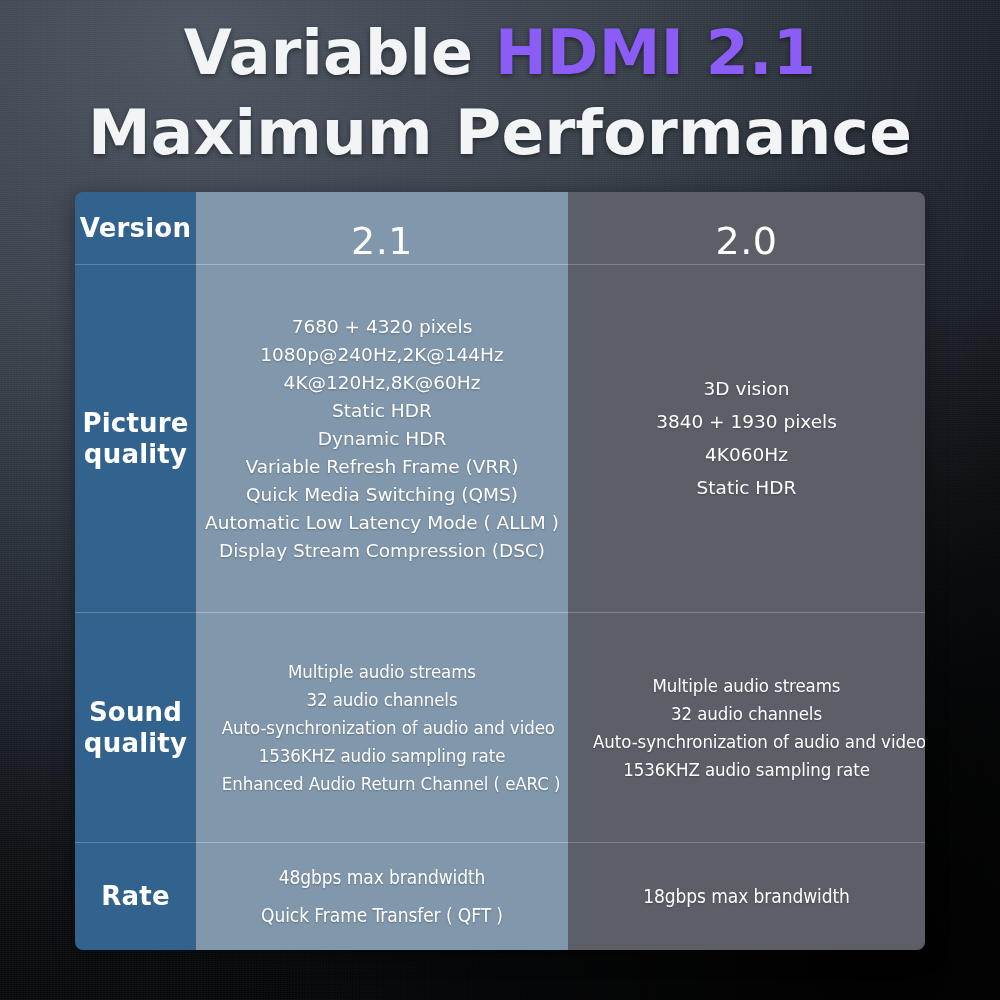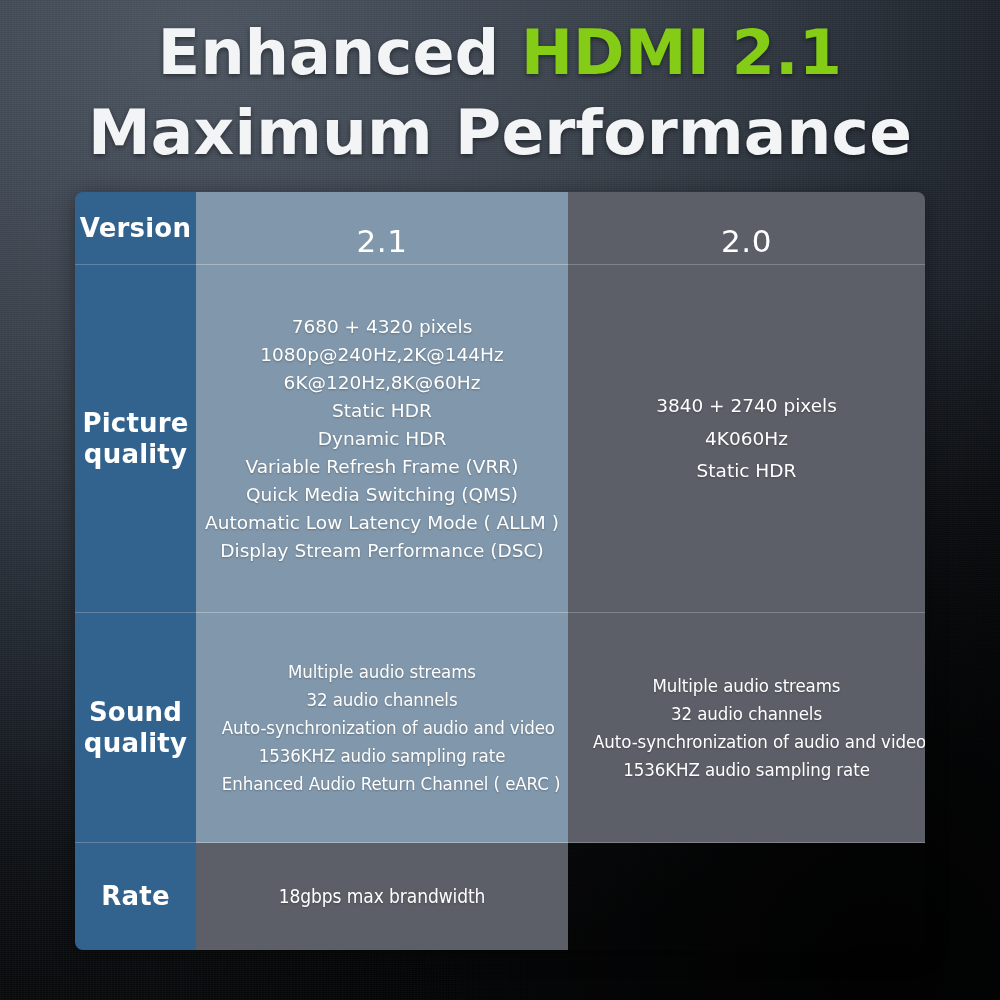--- a/index.html
+++ b/index.html
@@ -38,21 +38,21 @@
   .heading .line {
     font-size:62px;
     font-weight:700;
     letter-spacing:.2px;
     color:#f2f4f6;
     text-shadow:0 2px 5px rgba(0,0,0,.45);
     white-space:nowrap;
   }
   .heading .line1 { margin-bottom:10px; }
   .heading .line2 { font-size:63px;margin-top:17px; }
-  .accent { color:#84cc16; }
+  .accent { color:#8b5cf6; }
 
   
   .cmp-table {
     position:absolute;
     left:75px; top:192px;
     width:850px; height:758px;
     border-radius:8px;
     overflow:hidden;
     display:grid;
     grid-template-columns:121px 372px 357px;
@@ -72,21 +72,21 @@
   .col-20.sep-bottom::after{ background:rgba(255,255,255,.22); }
   .col-label.sep-bottom::after{ background:rgba(255,255,255,.22); }
 
   
   .label-text {
     font-size:26px; font-weight:700; color:#ffffff;
     line-height:1.18; letter-spacing:.2px;
   }
 
   
-  .ver-num { font-size:31px; font-weight:400; color:#ffffff; letter-spacing:.5px;margin-top:24px; }
+  .ver-num { font-size:38px; font-weight:400; color:#ffffff; letter-spacing:.5px;margin-top:24px; }
 
   
   .lines { padding:4px 8px; width:100%;text-align:center; }
   .lines p {
     color:#ffffff;
     line-height:1.52;
     white-space:nowrap;
     text-shadow:0 1px 2px rgba(0,0,0,.25);
   }
   .t-wide p { font-size:18.5px; font-weight:400; }
@@ -102,21 +102,21 @@
   .snd20 p { font-size:18.5px; }
 </style>
 </head>
 <body>
 
 <div id="bg-layer"></div>
 <div id="bg-noise"></div>
 <div id="bg-dark-corner"></div>
 
 <div class="heading">
-  <div class="line line1"><span>Enhanced </span><span class="accent">HDMI 2.1</span></div>
+  <div class="line line1"><span>Variable </span><span class="accent">HDMI 2.1</span></div>
   <div class="line line2">Maximum Performance</div>
 </div>
 
 <div class="cmp-table">
 
   <div class="cell col-label sep-bottom">
     <span class="label-text">Version</span>
   </div>
   <div class="cell col-21 sep-bottom">
     <span class="ver-num">2.1</span>
@@ -128,32 +128,33 @@
   <div class="cell col-label sep-bottom">
     <span class="label-text">
       <span>Picture</span><br>
       <span>quality</span>
     </span>
   </div>
   <div class="cell col-21 sep-bottom">
     <div class="lines t-wide pic21">
       <p>7680 + 4320 pixels</p>
       <p>1080p@240Hz,2K@144Hz</p>
-      <p>6K@120Hz,8K@60Hz</p>
+      <p>4K@120Hz,8K@60Hz</p>
       <p>Static HDR</p>
       <p>Dynamic HDR</p>
       <p>Variable Refresh Frame (VRR)</p>
       <p>Quick Media Switching (QMS)</p>
       <p>Automatic Low Latency Mode ( ALLM )</p>
-      <p>Display Stream Performance (DSC)</p>
+      <p>Display Stream Compression (DSC)</p>
     </div>
   </div>
   <div class="cell col-20 sep-bottom">
     <div class="lines t-wide pic20">
-      <p>3840 + 2740 pixels</p>
+      <p>3D vision</p>
+      <p>3840 + 1930 pixels</p>
       <p>4K060Hz</p>
       <p>Static HDR</p>
     </div>
   </div>
 
   <div class="cell col-label sep-bottom">
     <span class="label-text">
       <span>Sound</span><br>
       <span>quality</span>
     </span>
@@ -172,19 +173,25 @@
       <p>Multiple audio streams</p>
       <p>32 audio channels</p>
       <p>Auto-synchronization of audio and video</p>
       <p>1536KHZ audio sampling rate</p>
     </div>
   </div>
 
   <div class="cell col-label">
     <span class="label-text">Rate</span>
   </div>
+  <div class="cell col-21">
+    <div class="lines t-narrow rate">
+      <p>48gbps max brandwidth</p>
+      <p>Quick Frame Transfer ( QFT )</p>
+    </div>
+  </div>
   <div class="cell col-20">
     <div class="lines t-narrow rate20">
       <p>18gbps max brandwidth</p>
     </div>
   </div>
 
 </div>
 
 </body></html>

